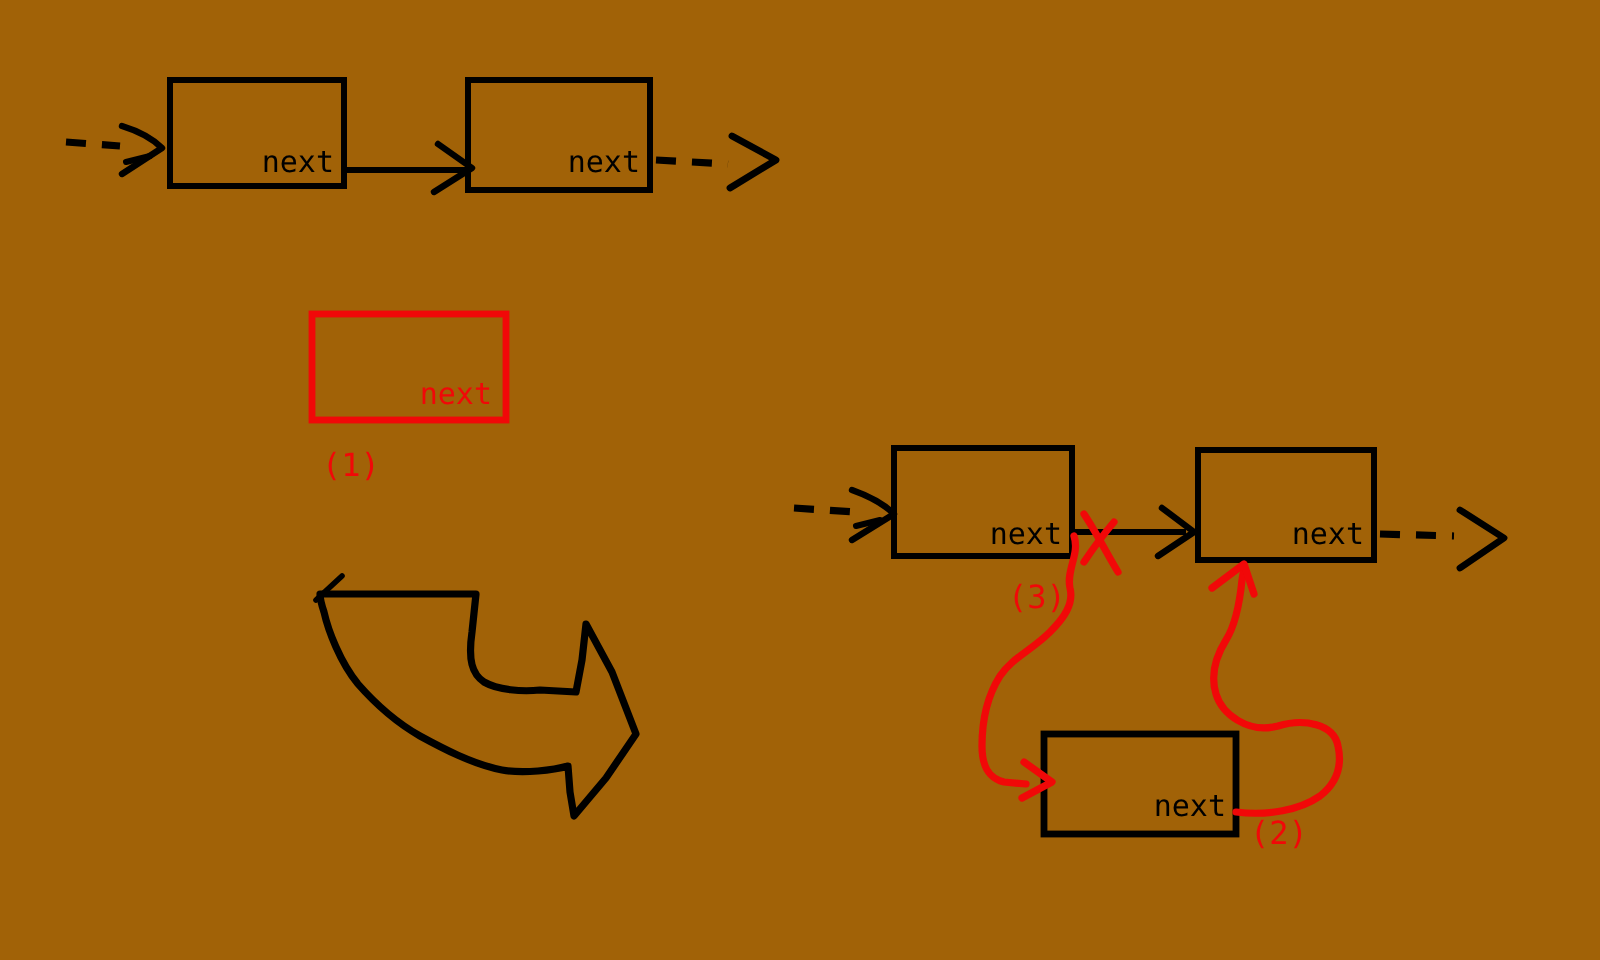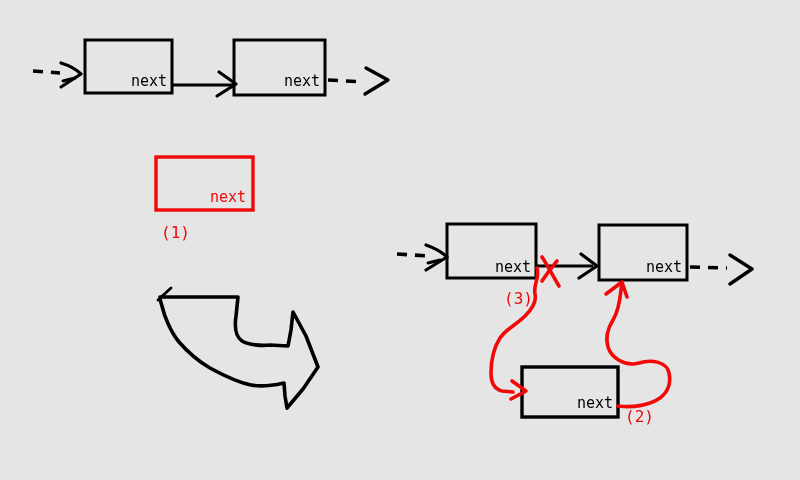--- a/index.html
+++ b/index.html
@@ -8,21 +8,21 @@
     background: #ffffff;
     width: 800px;
     height: 480px;
     overflow: hidden;
     font-family: "DejaVu Sans Mono", monospace;
   }
   .stage {
     position: relative;
     width: 800px;
     height: 480px;
-    background: #e5e5e5;
+    background: #a16207;
   }
   svg { display: block; }
   text {
     font-family: "DejaVu Sans Mono", monospace;
     font-size: 15px;
   }
   .ink-text  { fill: #000000; }
   .red-text  { fill: #f10808; }
   .step-text { font-size: 16px; fill: #f10808; }
 </style>

